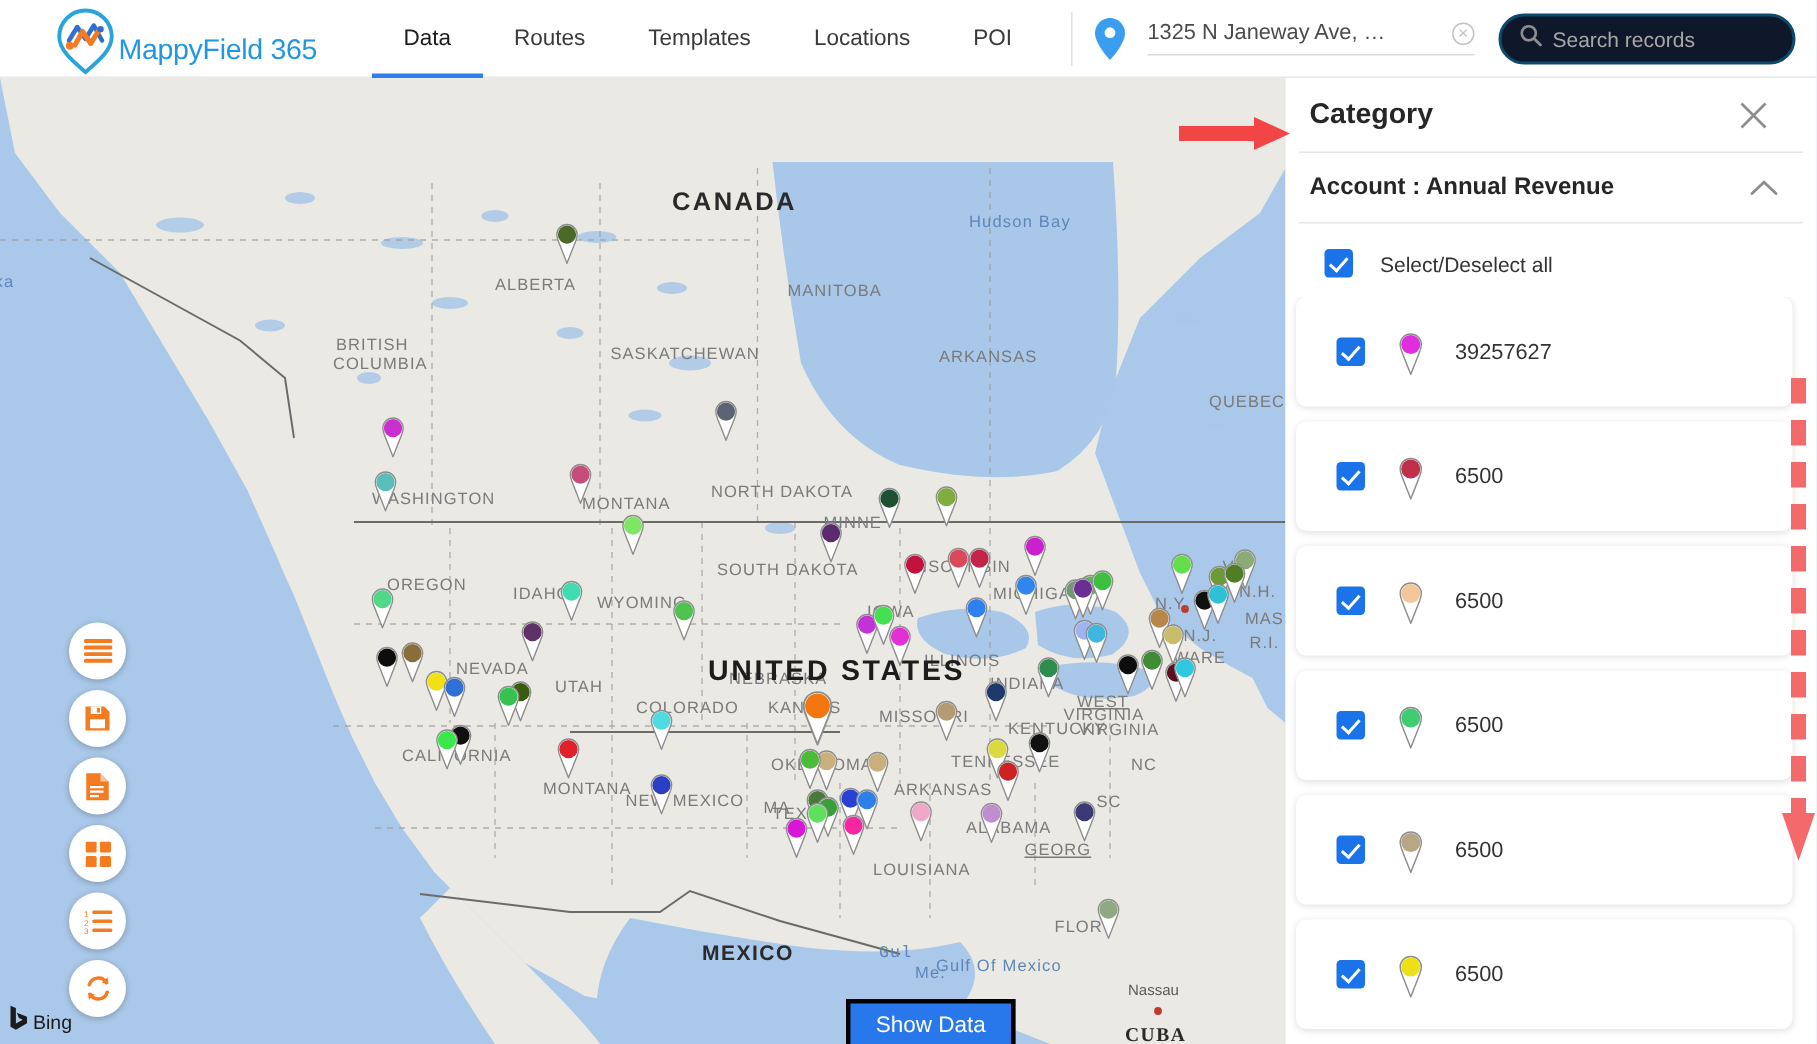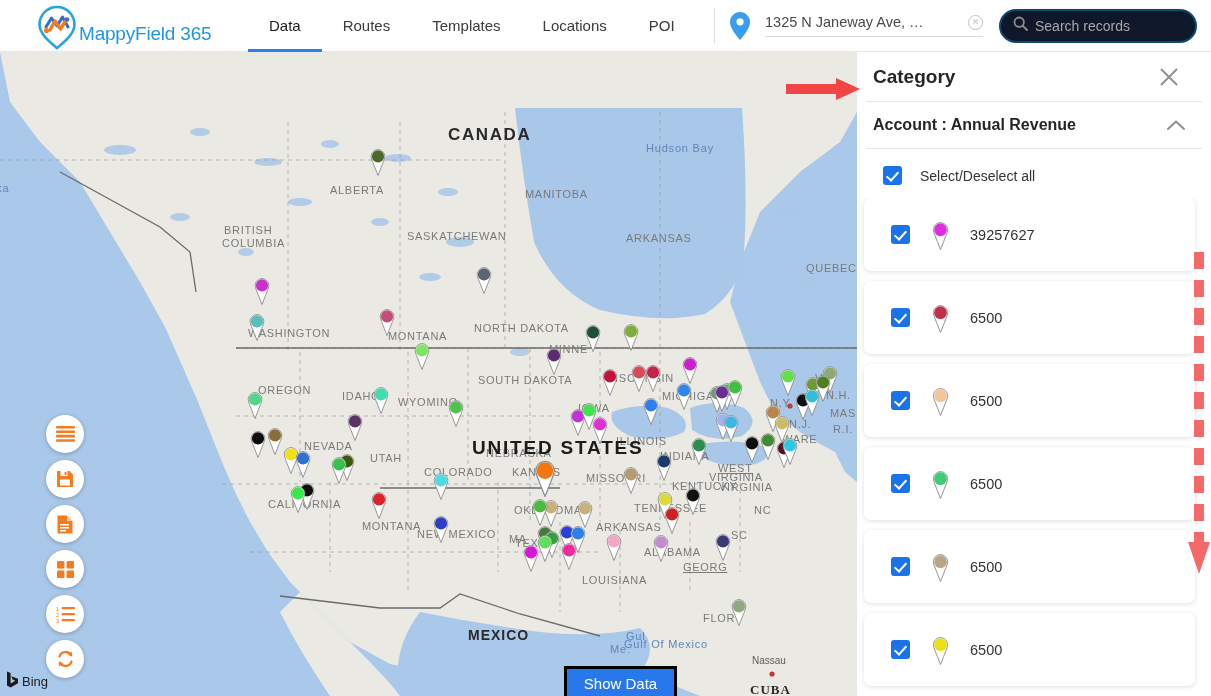--- a/index.html
+++ b/index.html
@@ -357,21 +357,21 @@
     <div class="maplbl lbl-state" style="left:815px;top:320px;">VT.</div>
     <div class="maplbl lbl-state" style="left:826px;top:337px;">N.H.</div>
     <div class="maplbl lbl-state" style="left:830px;top:355px;">MASS.</div>
     <div class="maplbl lbl-state" style="left:833px;top:371px;">R.I.</div>
     <div class="maplbl lbl-state" style="left:509px;top:481px;">MA</div>
     <div class="maplbl lbl-state" style="left:770px;top:345px;">N.Y.</div>
     <div class="maplbl lbl-us" style="left:472px;top:385px;">UNITED STATES</div>
     <div class="maplbl lbl-country" style="left:468px;top:575px;font-size:14px;letter-spacing:1px;">MEXICO</div>
     <div class="maplbl lbl-country" style="left:750px;top:630px;font-size:13px;letter-spacing:1px;font-family:Liberation Serif, serif;">CUBA</div>
     <div class="maplbl lbl-water" style="left:624px;top:586px;">Gulf Of Mexico</div>
-    <div class="maplbl lbl-water" style="left:626px;top:578px;">Gul</div>
+    <div class="maplbl lbl-water" style="left:586px;top:578px;font-family:Liberation Mono, monospace;">Gul</div>
     <div class="maplbl lbl-water" style="left:610px;top:591px;">Me:</div>
     <div class="maplbl lbl-city" style="left:752px;top:603px;">Nassau</div>
 
     <div id="pins-layer">
         <div class="mpin sm" style="left: 262px; top: 253px;"><svg width="22" height="29" viewBox="0 0 26 34">
             <path d="M13 33.5 C13 33.5 8.5 22 6.5 17 C5.6 14.8 5 12.9 5 11 C5 6.6 8.6 3 13 3 C17.4 3 21 6.6 21 11 C21 12.9 20.4 14.8 19.5 17 C17.5 22 13 33.5 13 33.5 Z" fill="#ffffff" stroke="#8d8d8d" stroke-width="1.1"></path>
             <circle cx="13" cy="11" r="7.2" fill="#cc2fcf"></circle>
           </svg></div>
         <div class="mpin sm" style="left: 378px; top: 124px;"><svg width="22" height="29" viewBox="0 0 26 34">
             <path d="M13 33.5 C13 33.5 8.5 22 6.5 17 C5.6 14.8 5 12.9 5 11 C5 6.6 8.6 3 13 3 C17.4 3 21 6.6 21 11 C21 12.9 20.4 14.8 19.5 17 C17.5 22 13 33.5 13 33.5 Z" fill="#ffffff" stroke="#8d8d8d" stroke-width="1.1"></path>

